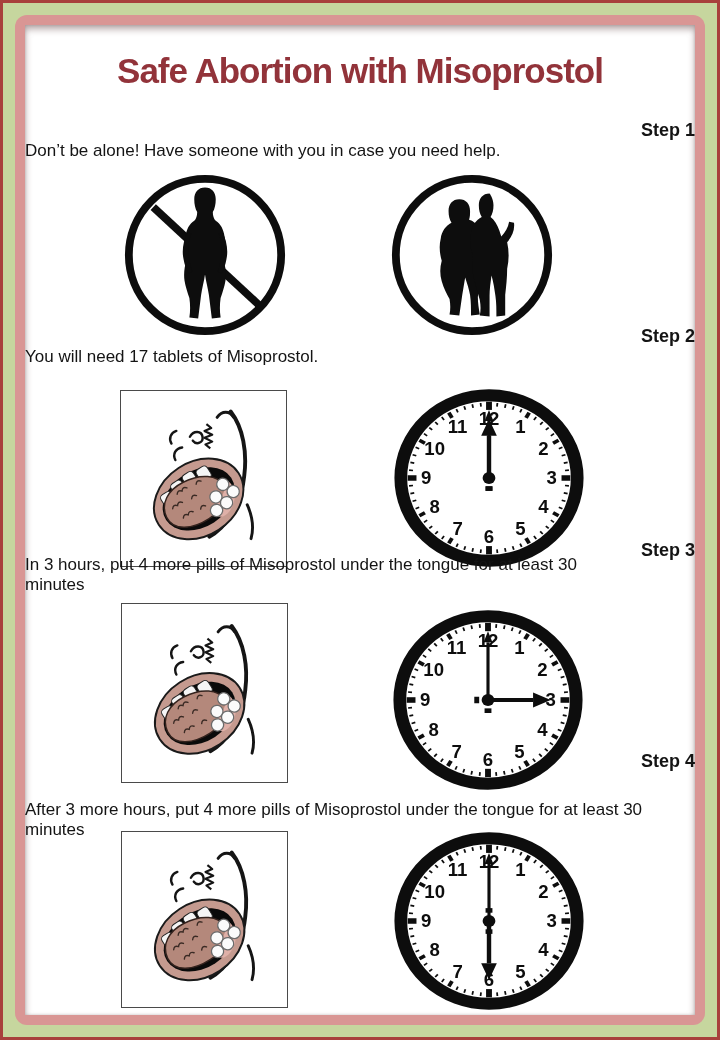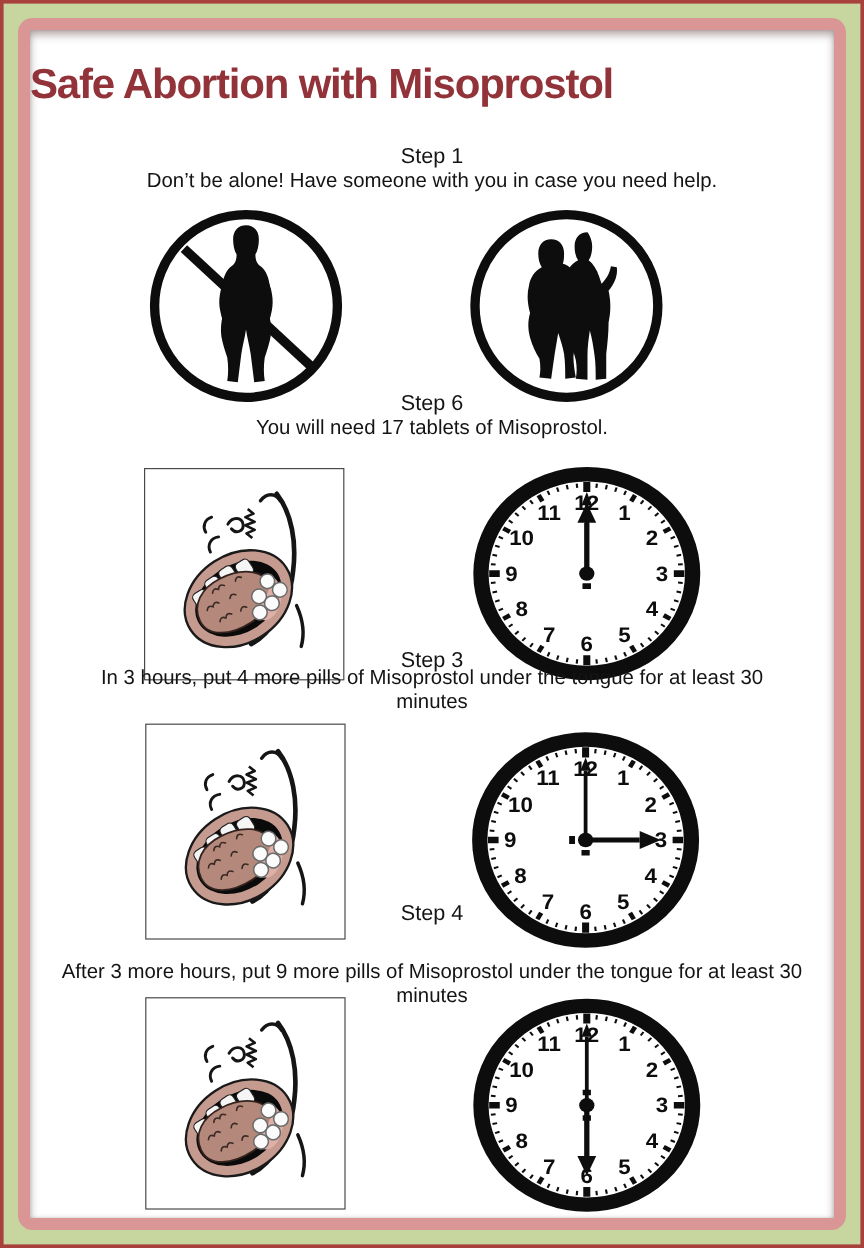--- a/index.html
+++ b/index.html
@@ -13,26 +13,26 @@
   .frame{
     background:var(--frame-pink,#d99694);
     border-radius:12px;height:100%;box-sizing:border-box;padding:10px;
   }
   .content{
     position:relative;background:#fff;height:100%;box-sizing:border-box;overflow:hidden;
     box-shadow:inset 0 4px 7px rgba(90,60,60,.45), inset 0 0 3px rgba(0,0,0,.18);
     color:#141414;
   }
   .title{
-    position:absolute;top:26px;left:0;width:100%;text-align:left;
+    position:absolute;top:26px;left:0;width:100%;text-align:center;
     font-size:35px;font-weight:bold;letter-spacing:-1px;
     color:var(--title-color,#92333a);
   }
-  .step-label{position:absolute;left:0;width:100%;text-align:center;font-weight:normal;font-size:18px;line-height:22px;}
-  .step-text{position:absolute;left:0;width:100%;text-align:center;font-size:17px;line-height:20px;}
+  .step-label{position:absolute;left:0;width:100%;text-align:right;font-weight:bold;font-size:18px;line-height:22px;}
+  .step-text{position:absolute;left:0;width:100%;font-size:17px;line-height:20px;}
   .step-text div{white-space:nowrap;}
   .lbl-1{top:94px}  .txt-1{top:116px}
   .lbl-2{top:300px} .txt-2{top:322px}
   .lbl-3{top:514px} .txt-3{top:530px}
   .lbl-4{top:725px} .txt-4{top:775px}
   .badge{position:absolute;width:166px;height:166px;top:147px;}
   .badge.left{left:97px}
   .badge.right{left:364px}
   .mouth-box{
     position:absolute;width:167px;height:177px;background:#fff;
@@ -121,21 +121,21 @@
       <div class="step-text txt-1">
         <div>Don’t be alone! Have someone with you in case you need help.</div>
       </div>
       <svg class="badge left" viewBox="0 0 170 170">
           <use href="#sym-no-alone"></use>
         </svg>
       <svg class="badge right" viewBox="0 0 170 170">
           <use href="#sym-companion"></use>
         </svg>
 
-      <div class="step-label lbl-2">Step 6</div>
+      <div class="step-label lbl-2">Step 2</div>
       <div class="step-text txt-2">
         <div>You will need 17 tablets of Misoprostol.</div>
       </div>
       <div class="mouth-box mouth-1">
         <svg viewBox="0 0 170 178">
             <use href="#sym-mouth"></use>
           </svg>
       </div>
       <svg class="clock clock-1" preserveAspectRatio="none" viewBox="0 0 200 200">
           <circle cx="100" cy="100" r="90" fill="#fff" stroke="#0d0d0d" stroke-width="13"></circle>
@@ -308,21 +308,21 @@
           <line x1="100" y1="100" x2="100" y2="38" stroke="#0d0d0d" stroke-width="3.2"></line>
           <polygon points="100,26 104.5,38 95.5,38" fill="#0d0d0d"></polygon>
           <line x1="86" y1="100" x2="91" y2="100" stroke="#0d0d0d" stroke-width="7"></line>
           <line x1="100" y1="100" x2="146" y2="100" stroke="#0d0d0d" stroke-width="4.5"></line>
           <polygon points="164,100 146,108 146,92" fill="#0d0d0d"></polygon>
           <circle cx="100" cy="100" r="6.5" fill="#0d0d0d"></circle>
         </svg>
 
       <div class="step-label lbl-4">Step 4</div>
       <div class="step-text txt-4">
-        <div>After 3 more hours, put 9 more pills of Misoprostol under the tongue for at least 30</div>
+        <div>After 3 more hours, put 4 more pills of Misoprostol under the tongue for at least 30</div>
         <div>minutes</div>
       </div>
       <div class="mouth-box mouth-3">
         <svg viewBox="0 0 170 178">
             <use href="#sym-mouth"></use>
           </svg>
       </div>
       <svg class="clock clock-3" preserveAspectRatio="none" viewBox="0 0 200 200">
           <circle cx="100" cy="100" r="90" fill="#fff" stroke="#0d0d0d" stroke-width="13"></circle>
           <line x1="100" y1="17" x2="100" y2="26" stroke="#0d0d0d" stroke-width="6"></line>

